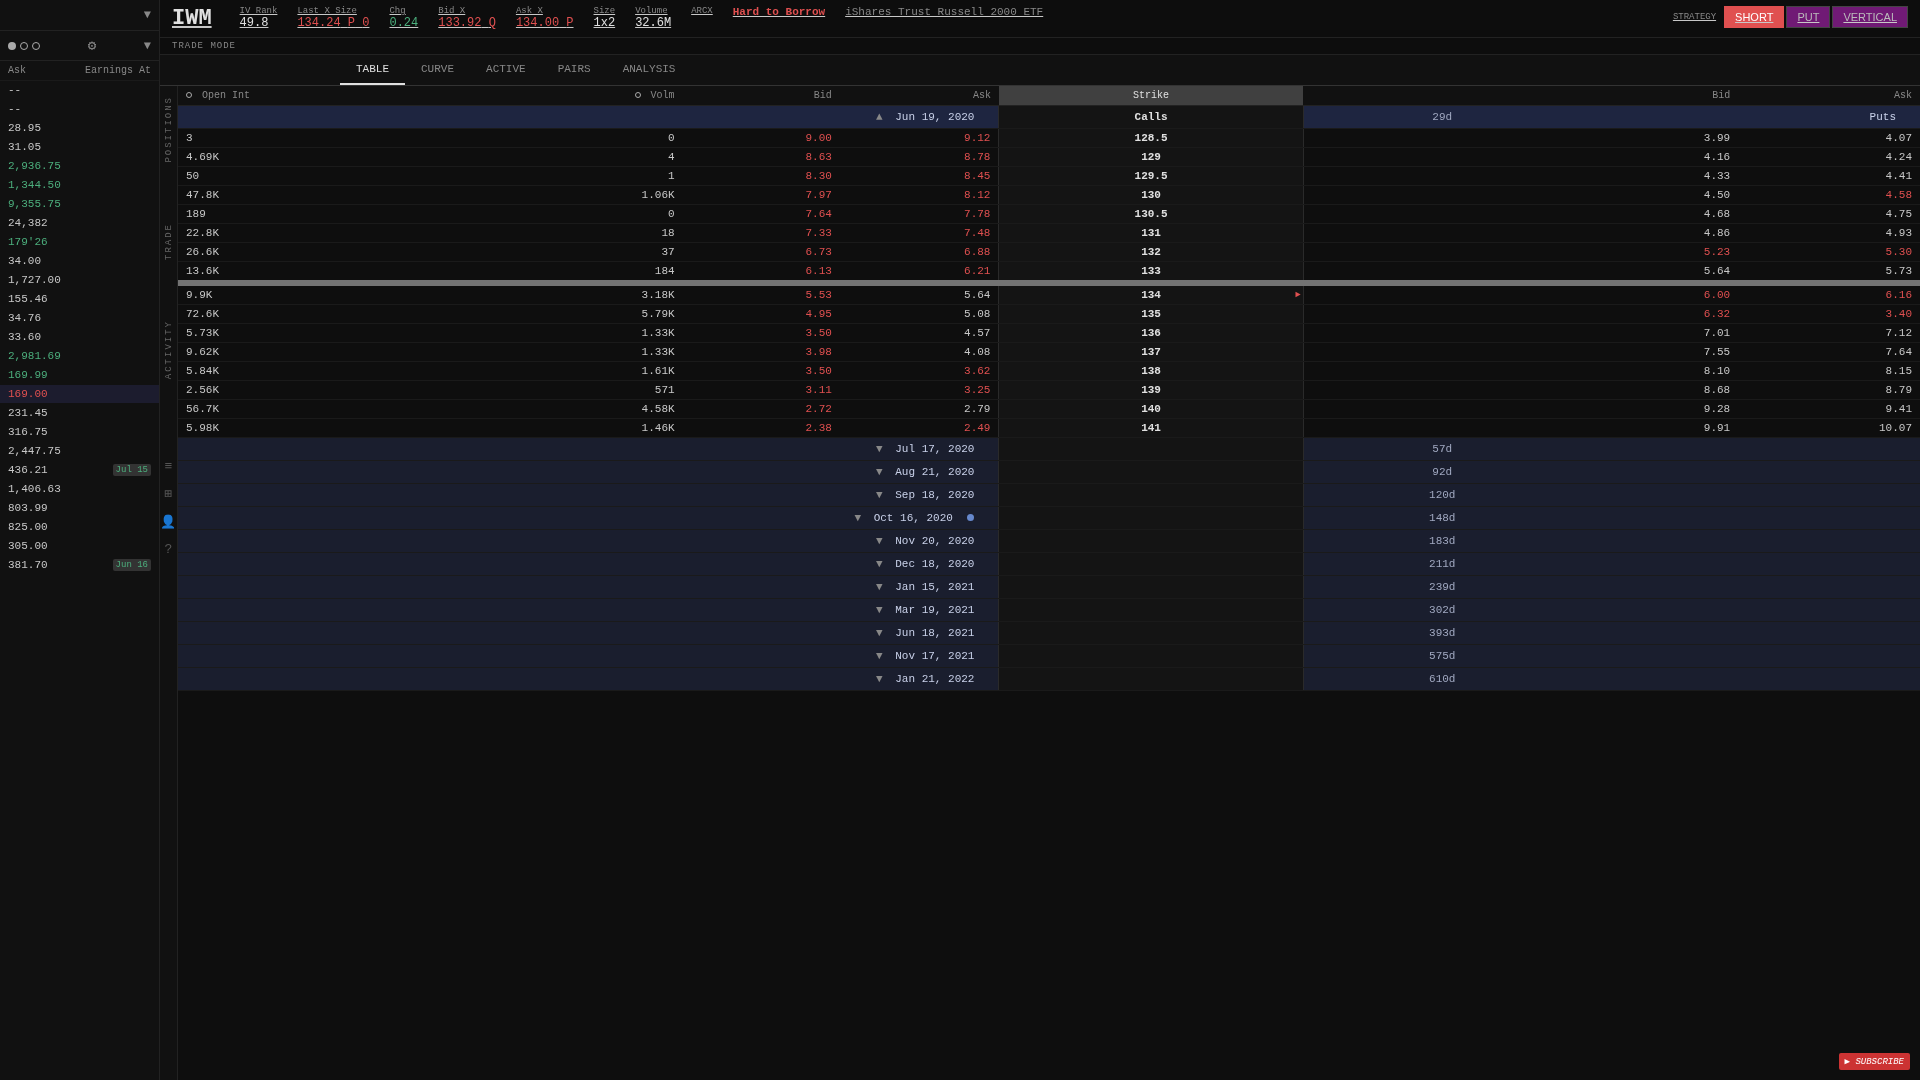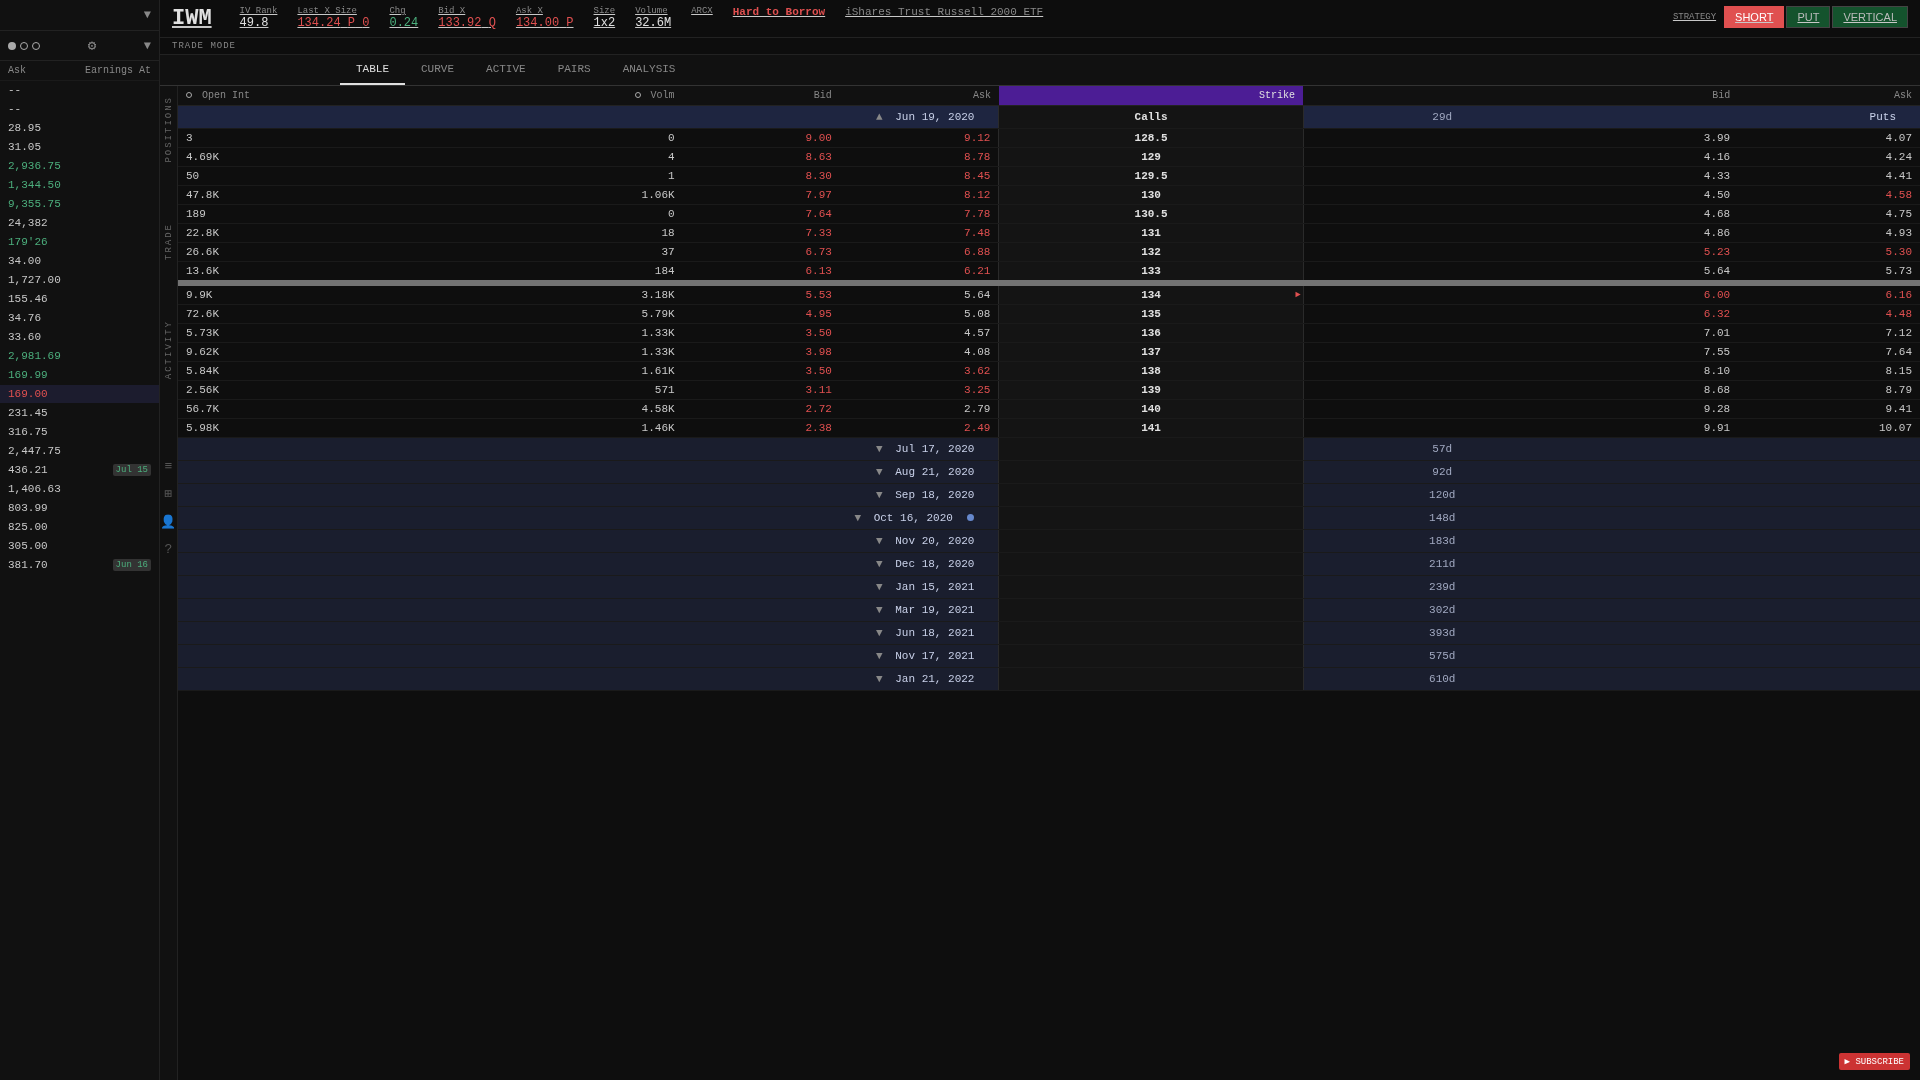--- a/index.html
+++ b/index.html
@@ -144,21 +144,21 @@
     }
 
     .strategy-buttons {
       margin-left: auto;
       display: flex;
       gap: 2px;
     }
 
     .strat-btn {
       padding: 4px 10px;
-      background: #14532d;
+      background: #701a75;
       border: 1px solid #444;
       color: #bbb;
       font-size: 11px;
       cursor: pointer;
     }
 
     .strat-btn.active {
       background: #e05050;
       color: white;
       border-color: #e05050;
@@ -294,20 +294,21 @@
 
     .subscribe-badge {
       position: fixed;
       bottom: 10px;
       right: 10px;
       background: #cc3333;
       color: white;
       font-size: 9px;
       padding: 3px 6px;
       border-radius: 2px;
+      font-style: italic;
     }
 
     .open-int-indicator {
       width: 6px;
       height: 6px;
       background: transparent;
       border: 1px solid #aaa;
       border-radius: 50%;
       display: inline-block;
       margin-right: 4px;
@@ -553,21 +554,21 @@
             <th class="left">
               <span class="open-int-indicator"></span>
               <span>Open Int</span>
             </th>
             <th>
               <span class="vol-indicator"></span>
               <span>Volm</span>
             </th>
             <th class="calls-header">Bid</th>
             <th>Ask</th>
-            <th class="center" style="background:#4c1d95;color:#e0e0e0;text-align:right;">Strike</th>
+            <th class="center" style="background:#404040;color:#e0e0e0;">Strike</th>
             <th class="center" style="color:#a0a8c0;"></th>
             <th>Bid</th>
             <th>Ask</th>
           </tr>
         </thead>
         <tbody>
 
           <tr class="expiry-row main-expiry">
             <td colspan="4">
               <span class="chevron">▲</span>
@@ -673,21 +674,21 @@
             <td class="ask-red">6.16</td>
           </tr>
           <tr>
             <td class="left">72.6K</td>
             <td>5.79K</td>
             <td class="bid-red">4.95</td>
             <td>5.08</td>
             <td class="strike-col">135</td>
             <td class="days-col"></td>
             <td class="bid-red">6.32</td>
-            <td class="ask-red">4.48</td>
+            <td class="ask-red">3.40</td>
           </tr>
           <tr>
             <td class="left">5.73K</td>
             <td>1.33K</td>
             <td class="bid-red">3.50</td>
             <td>4.57</td>
             <td class="strike-col">136</td>
             <td class="days-col"></td>
             <td>7.01</td>
             <td>7.12</td>

